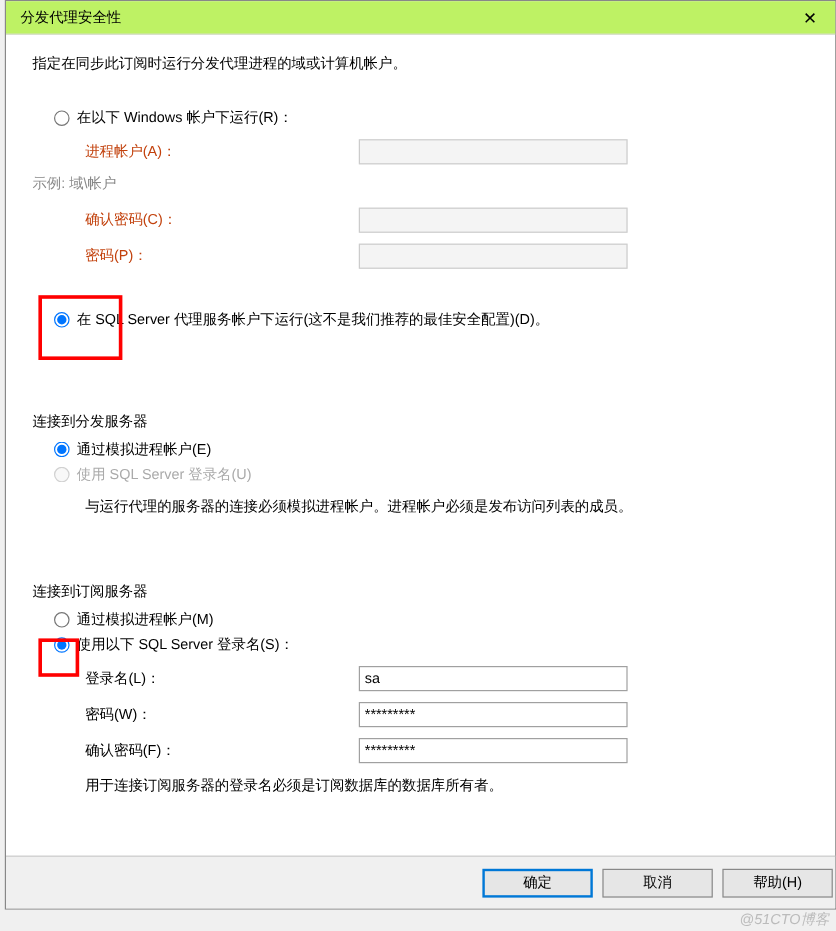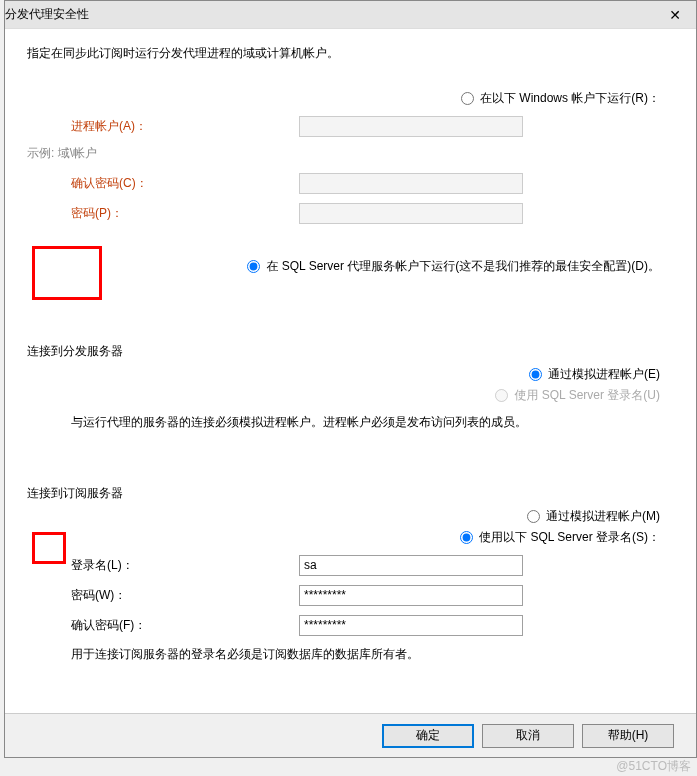--- a/index.html
+++ b/index.html
@@ -18,47 +18,46 @@
       background: #fff;
       border: 1px solid #888;
       display: flex;
       flex-direction: column;
     }
     .titlebar {
       height: 28px;
       display: flex;
       align-items: center;
       justify-content: space-between;
-      background: #e5e5e5;
+      background: #bef264;
       border-bottom: 1px solid #ddd;
-      padding-left: 0;
+      padding-left: 12px;
       gap: 37px;
     }
     .titlebar-title { font-size: 12px; }
     .close-btn {
       width: 42px; height: 28px;
       display: flex; align-items: center; justify-content: center;
       font-size: 14px;
       cursor: pointer;
     }
     .content {
       flex: 1;
-      padding: 16px 36px 6px 22px;
+      padding: 16px 22px 6px 22px;
       overflow: hidden;
     }
     .instruction {
       font-size: 12px;
       margin-bottom: 28px;
     }
     .radio-row {
       display: flex;
       align-items: center;
       margin: 4px 0 4px 18px;
       font-size: 12px;
-      justify-content: flex-end;
     }
     .radio-row input[type="radio"] {
       margin-right: 6px;
       width: 13px; height: 13px;
     }
     .field-row {
       display: flex;
       align-items: center;
       margin: 8px 0 8px 44px;
       height: 22px;
@@ -103,38 +102,39 @@
     }
     .rh1 { top: 246px; left: 32px; width: 70px; height: 54px; }
     .rh2 { top: 532px; left: 32px; width: 34px; height: 32px; }
     .button-bar {
       height: 44px;
       border-top: 1px solid #ccc;
       display: flex;
       justify-content: flex-end;
       align-items: center;
       gap: 8px;
-      padding-right: 22px;
+      padding-right: 2px;
       background: #f0f0f0;
     }
     .btn {
       width: 92px;
       height: 24px;
       border: 1px solid #888;
       background: #e6e6e6;
       font-size: 12px;
       font-family: inherit;
       cursor: pointer;
     }
     .btn.primary { border: 2px solid #0078d7; }
     .watermark {
       position: absolute;
       bottom: 1px; right: 6px;
       font-size: 12px;
       color: #bbb;
+      font-style: italic;
     }
     .disabled-text { color: #aaa; }
   </style>
 </head>
 <body>
 
 <div class="dialog">
   <div class="titlebar">
     <span class="titlebar-title">分发代理安全性</span>
     <div class="close-btn">✕</div>

